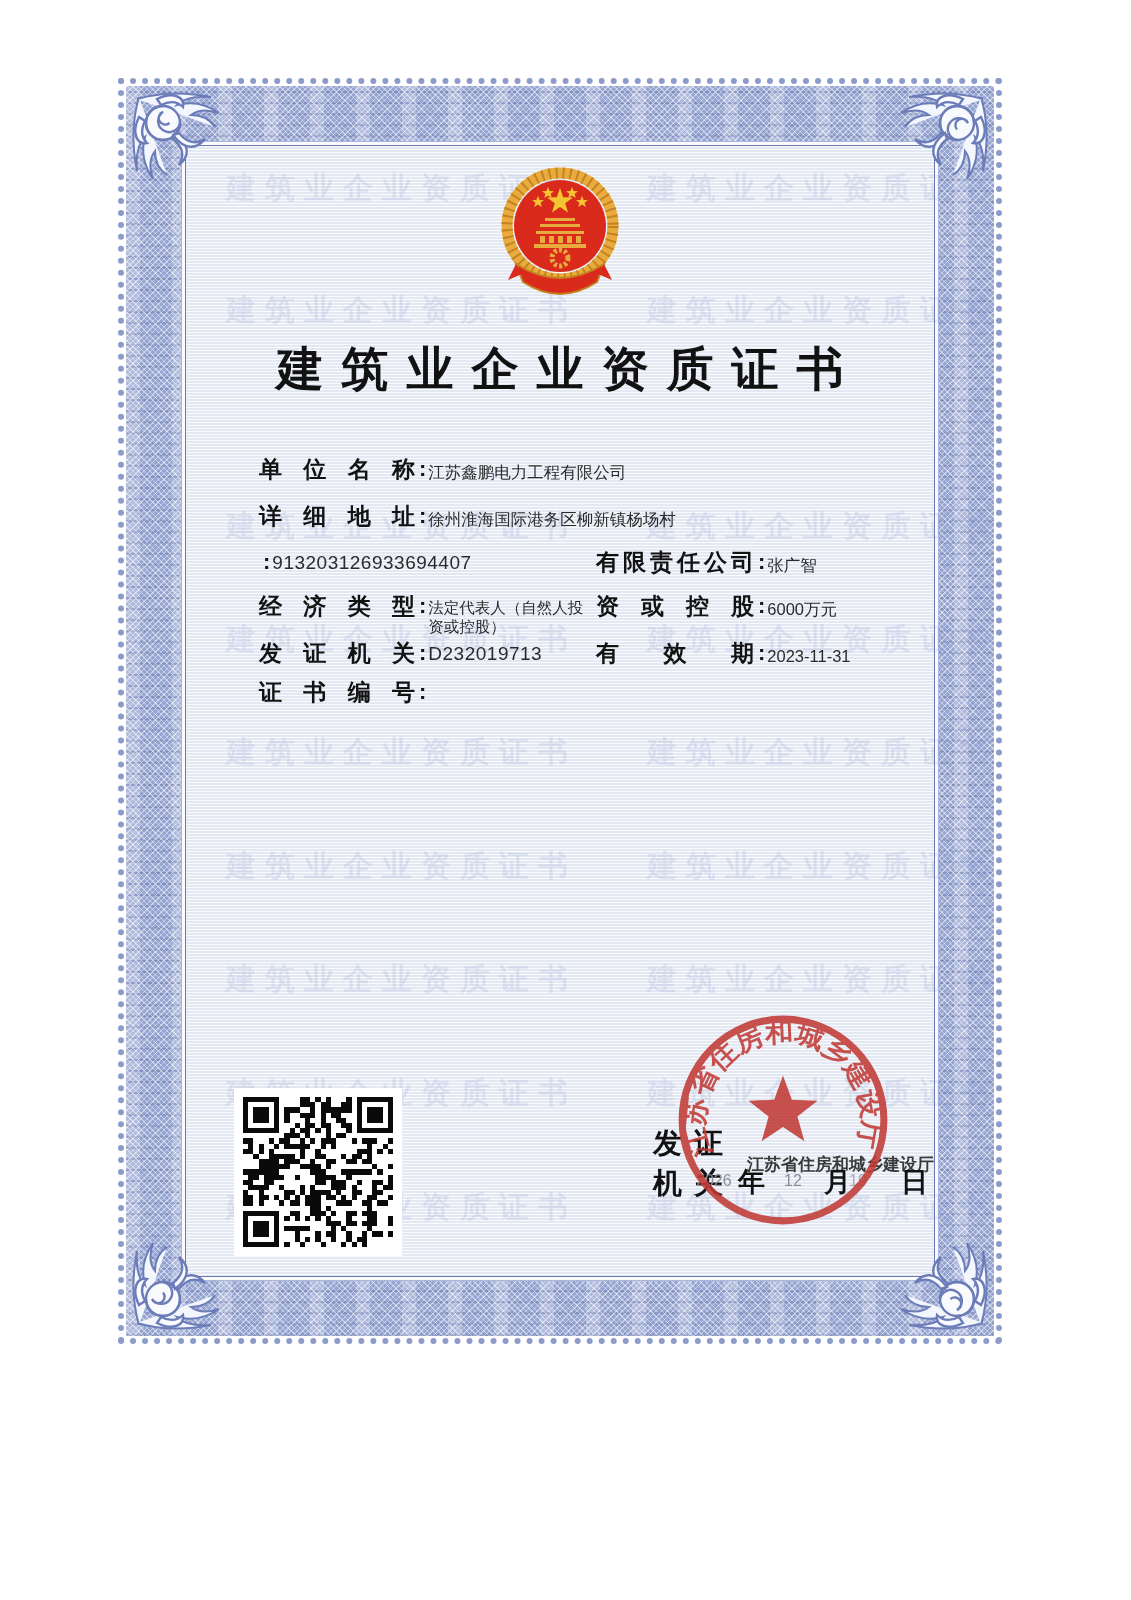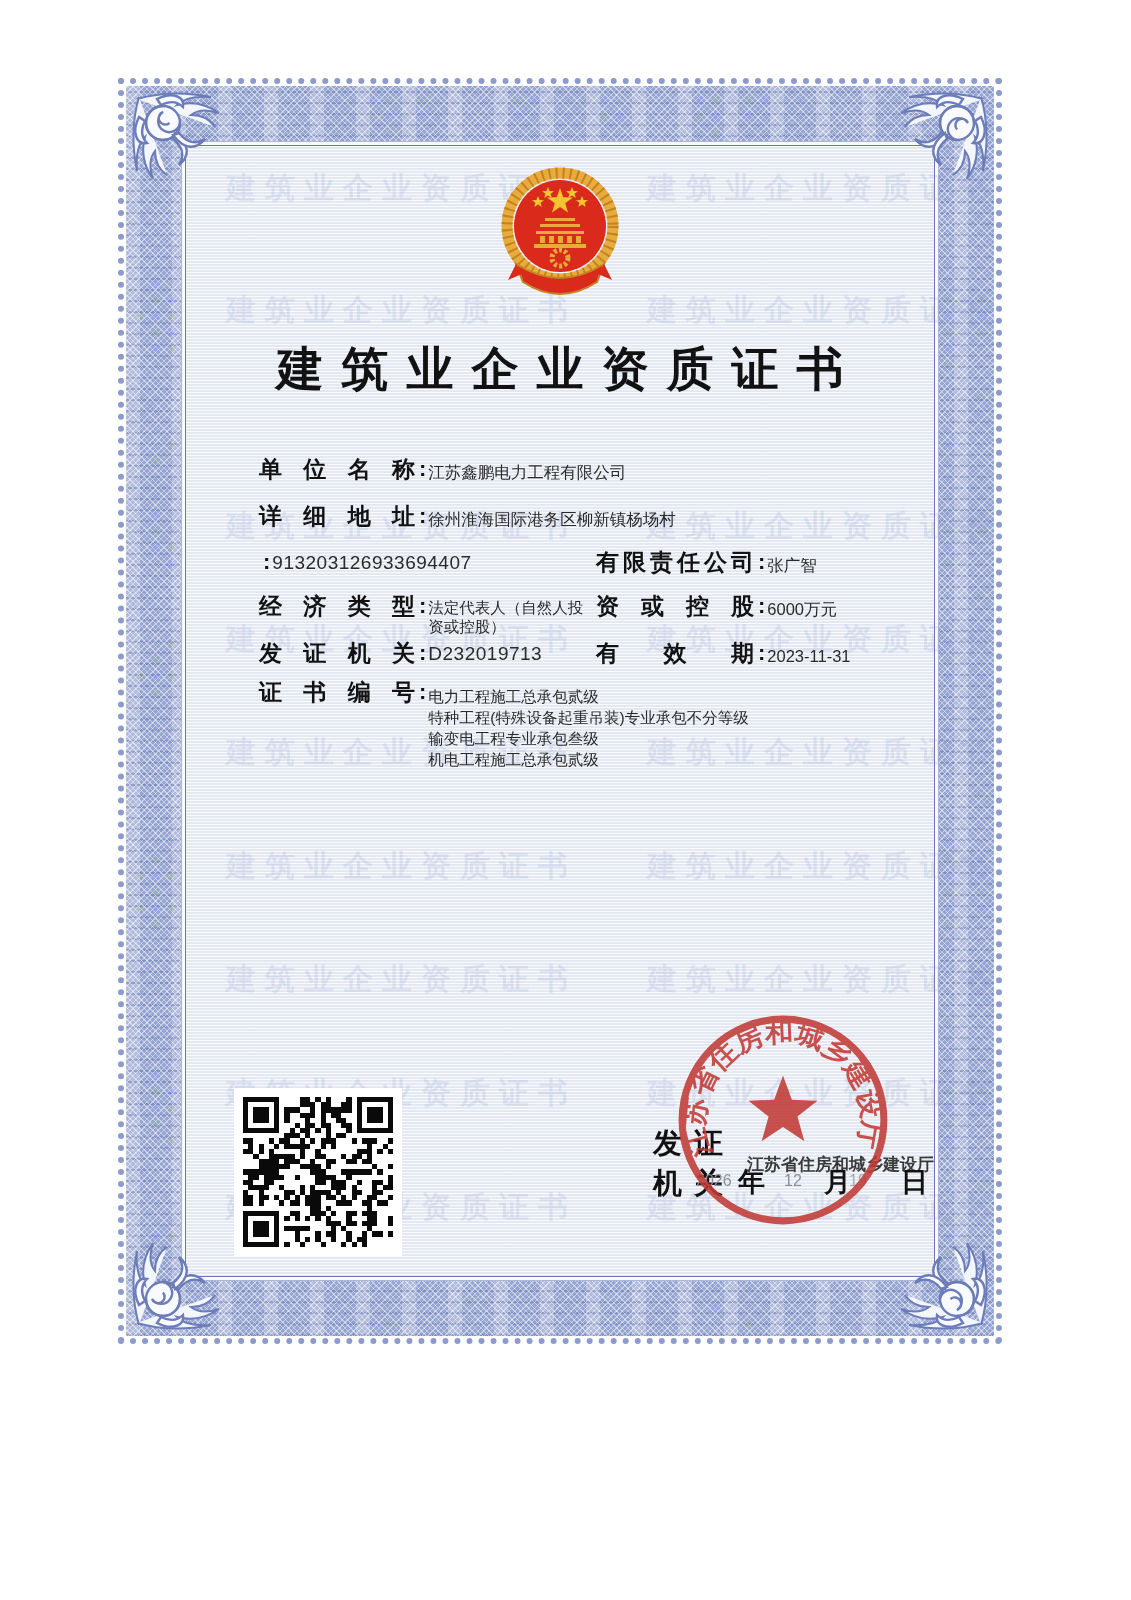--- a/index.html
+++ b/index.html
@@ -249,26 +249,20 @@
           <span class="rcell">
             <span class="lbl lbl-r">有效期</span>
               <span class="colon">:</span>
             <span class="val">2023-11-31</span>
           </span>
         </div>
 
         <div class="row r6">
           <span class="lbl">证书编号</span>
             <span class="colon">:</span>
-          <span class="val-list">
-            <div>电力工程施工总承包贰级</div>
-            <div>特种工程(特殊设备起重吊装)专业承包不分等级</div>
-            <div>输变电工程专业承包叁级</div>
-            <div>机电工程施工总承包贰级</div>
-          </span>
         </div>
       </div>
 
       <div class="qr">
         <div class="qr-grid">
             <i style="grid-row:1;grid-column:1"></i>
             <i style="grid-row:1;grid-column:2"></i>
             <i style="grid-row:1;grid-column:3"></i>
             <i style="grid-row:1;grid-column:4"></i>
             <i style="grid-row:1;grid-column:5"></i>

